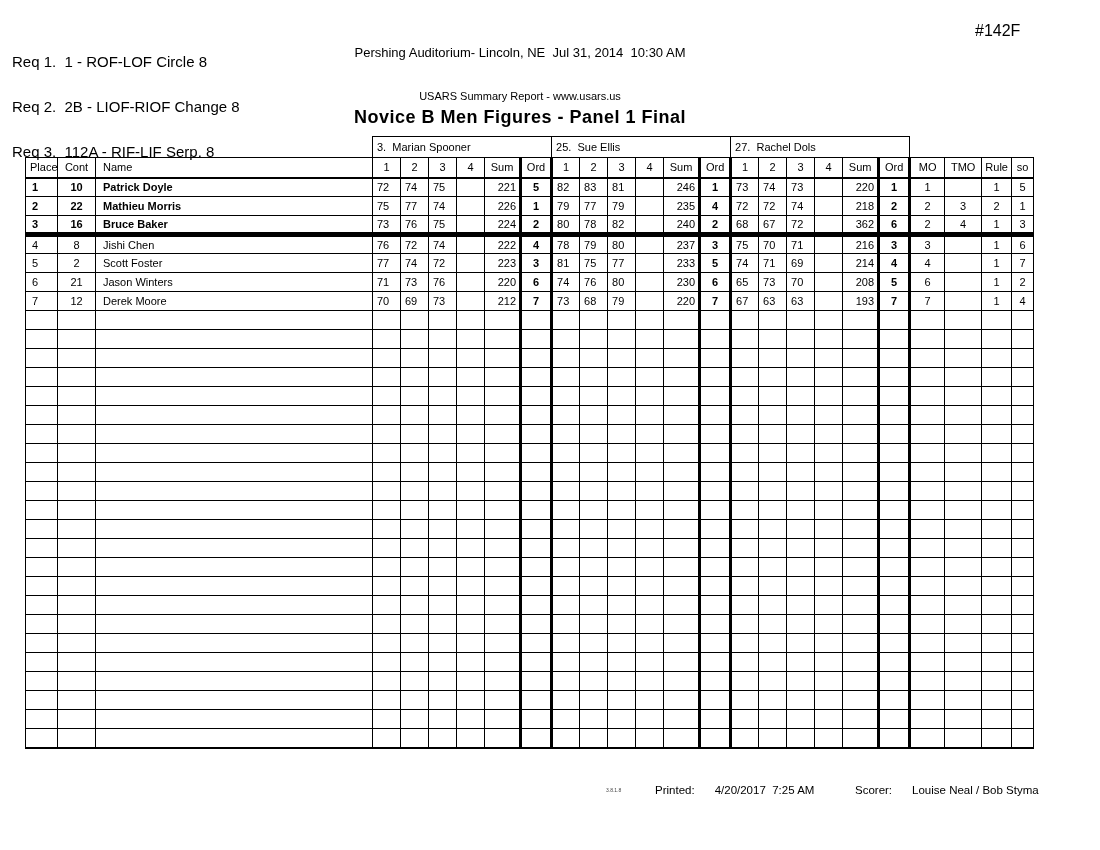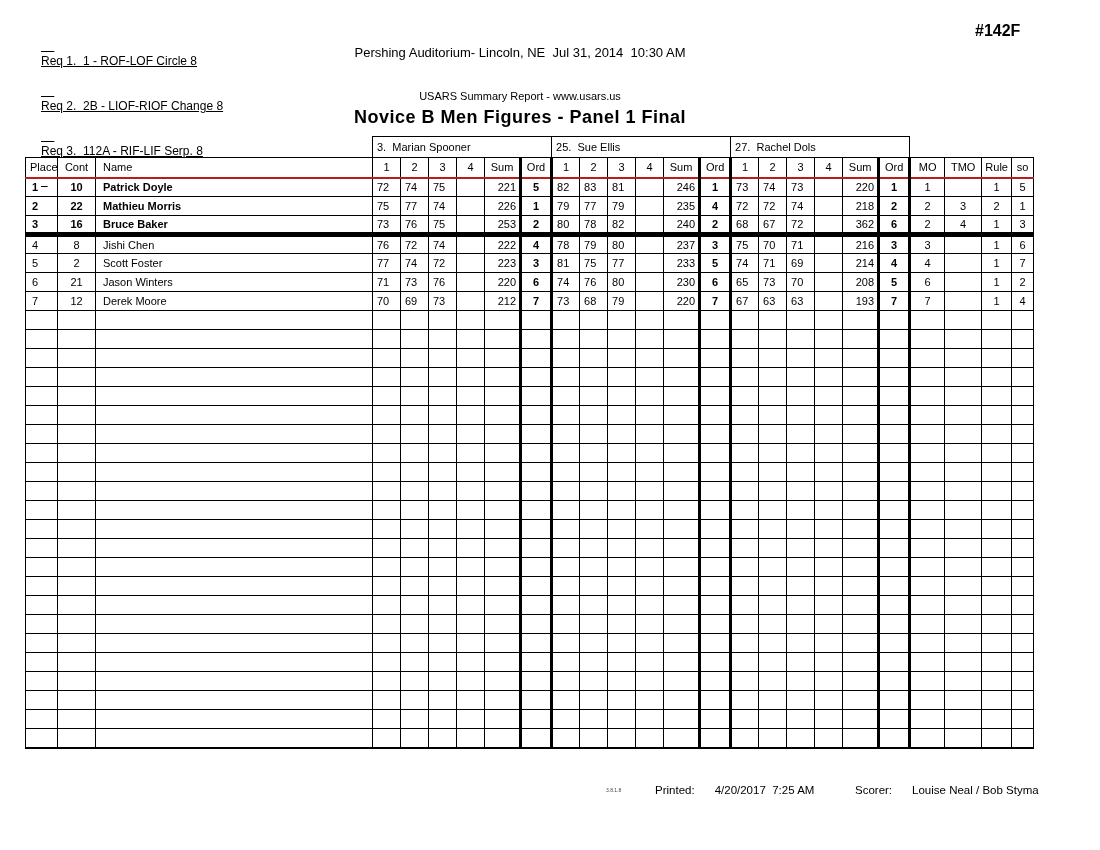--- a/index.html
+++ b/index.html
@@ -1,44 +1,44 @@
 <!DOCTYPE html>
 <html><head>
 <meta charset="utf-8">
 <style>
   html,body{margin:0;padding:0;background:#fff;}
   .page{position:relative;width:1100px;height:850px;background:#ffffff;color:#000;
         font-family:"Liberation Sans","DejaVu Sans",sans-serif;overflow:hidden;}
   .pre{white-space:pre;}
 
   
-  .reqs{position:absolute;left:41px;top:24px;font-size:12px;line-height:15px;text-decoration:underline;}
+  .reqs{position:absolute;left:12px;top:24px;font-size:15px;line-height:15px;}
 
   
   .hline{position:absolute;left:0;right:60px;text-align:center;}
   .h-title{top:21px;font-size:17px;font-weight:bold;}
   .h-venue{top:45px;font-size:13px;}
   .h-event{top:63px;font-size:18px;font-weight:bold;letter-spacing:0.5px;margin-top:44px;}
   .h-report{top:90px;font-size:11px;}
-  .code{position:absolute;left:975px;top:22px;font-size:16px;font-weight:bold;}
+  .code{position:absolute;left:975px;top:22px;font-size:16px;font-weight:normal;}
 
   
   table.score{position:absolute;left:25px;top:136px;width:1008px;border-collapse:collapse;
               table-layout:fixed;font-size:11px;}
   .col-place{width:32px}.col-cont{width:38px}.col-name{width:277px}
   .col-s{width:28px}.col-sum{width:36px}.col-ord{width:31px}
   .col-mo{width:35px}.col-tmo{width:37px}.col-rule{width:30px}.col-so{width:22px}
 
   th,td{border:1px solid #000;padding:0 2px;overflow:hidden;white-space:nowrap;
         font-weight:normal;text-align:center;vertical-align:middle;}
   .nb{border:none;}
   .jbox{border:1px solid #000;text-align:left;padding-left:4px;}
   tr.judge-row{height:21px;}
   tr.head-row{height:20px;}
-  tr.head-row th{border-bottom:2px solid #b91c1c;}
+  tr.head-row th{border-bottom:2px solid #000000;}
   tbody tr{height:19px;}
   .al{text-align:left;padding-left:4px;}
   .pl7{padding-left:7px;}
   td.place{text-align:left;padding-left:6px;}
   td.cont{text-align:center;}
   td.sc{text-align:left;padding-left:4px;}
   td.sum{text-align:right;padding-right:3px;margin-left:20px;}
   .ordc{border-left:3px solid #000;border-right:3px solid #000;text-align:center;}
   td.ordc{font-weight:bold;}
   tr.placed td.place,tr.placed td.cont,tr.placed td.name{font-weight:bold;}
@@ -188,21 +188,21 @@
           <td>1</td>
         </tr>
         <tr class="placed cut">
           <td class="place">3</td>
           <td class="cont">16</td>
           <td class="name al pl7">Bruce Baker</td>
           <td class="sc">73</td>
           <td class="sc">76</td>
           <td class="sc">75</td>
           <td class="sc"></td>
-          <td class="sum">253</td>
+          <td class="sum">224</td>
           <td class="ordc">2</td>
           <td class="sc">80</td>
           <td class="sc">78</td>
           <td class="sc">82</td>
           <td class="sc"></td>
           <td class="sum">240</td>
           <td class="ordc">2</td>
           <td class="sc">68</td>
           <td class="sc">67</td>
           <td class="sc">72</td>

